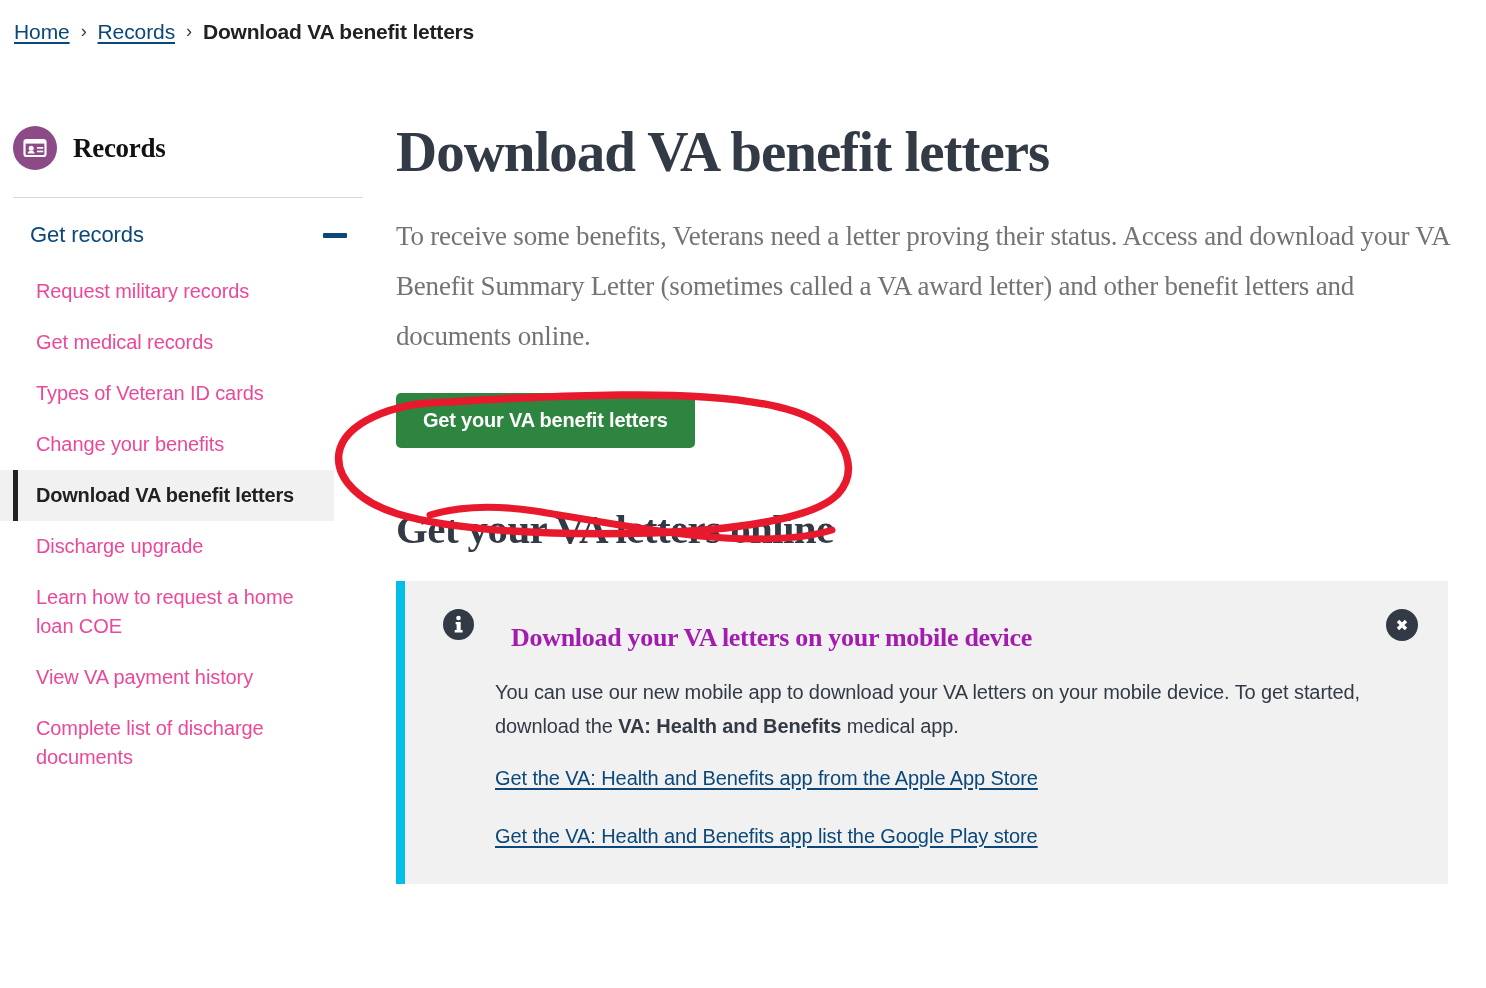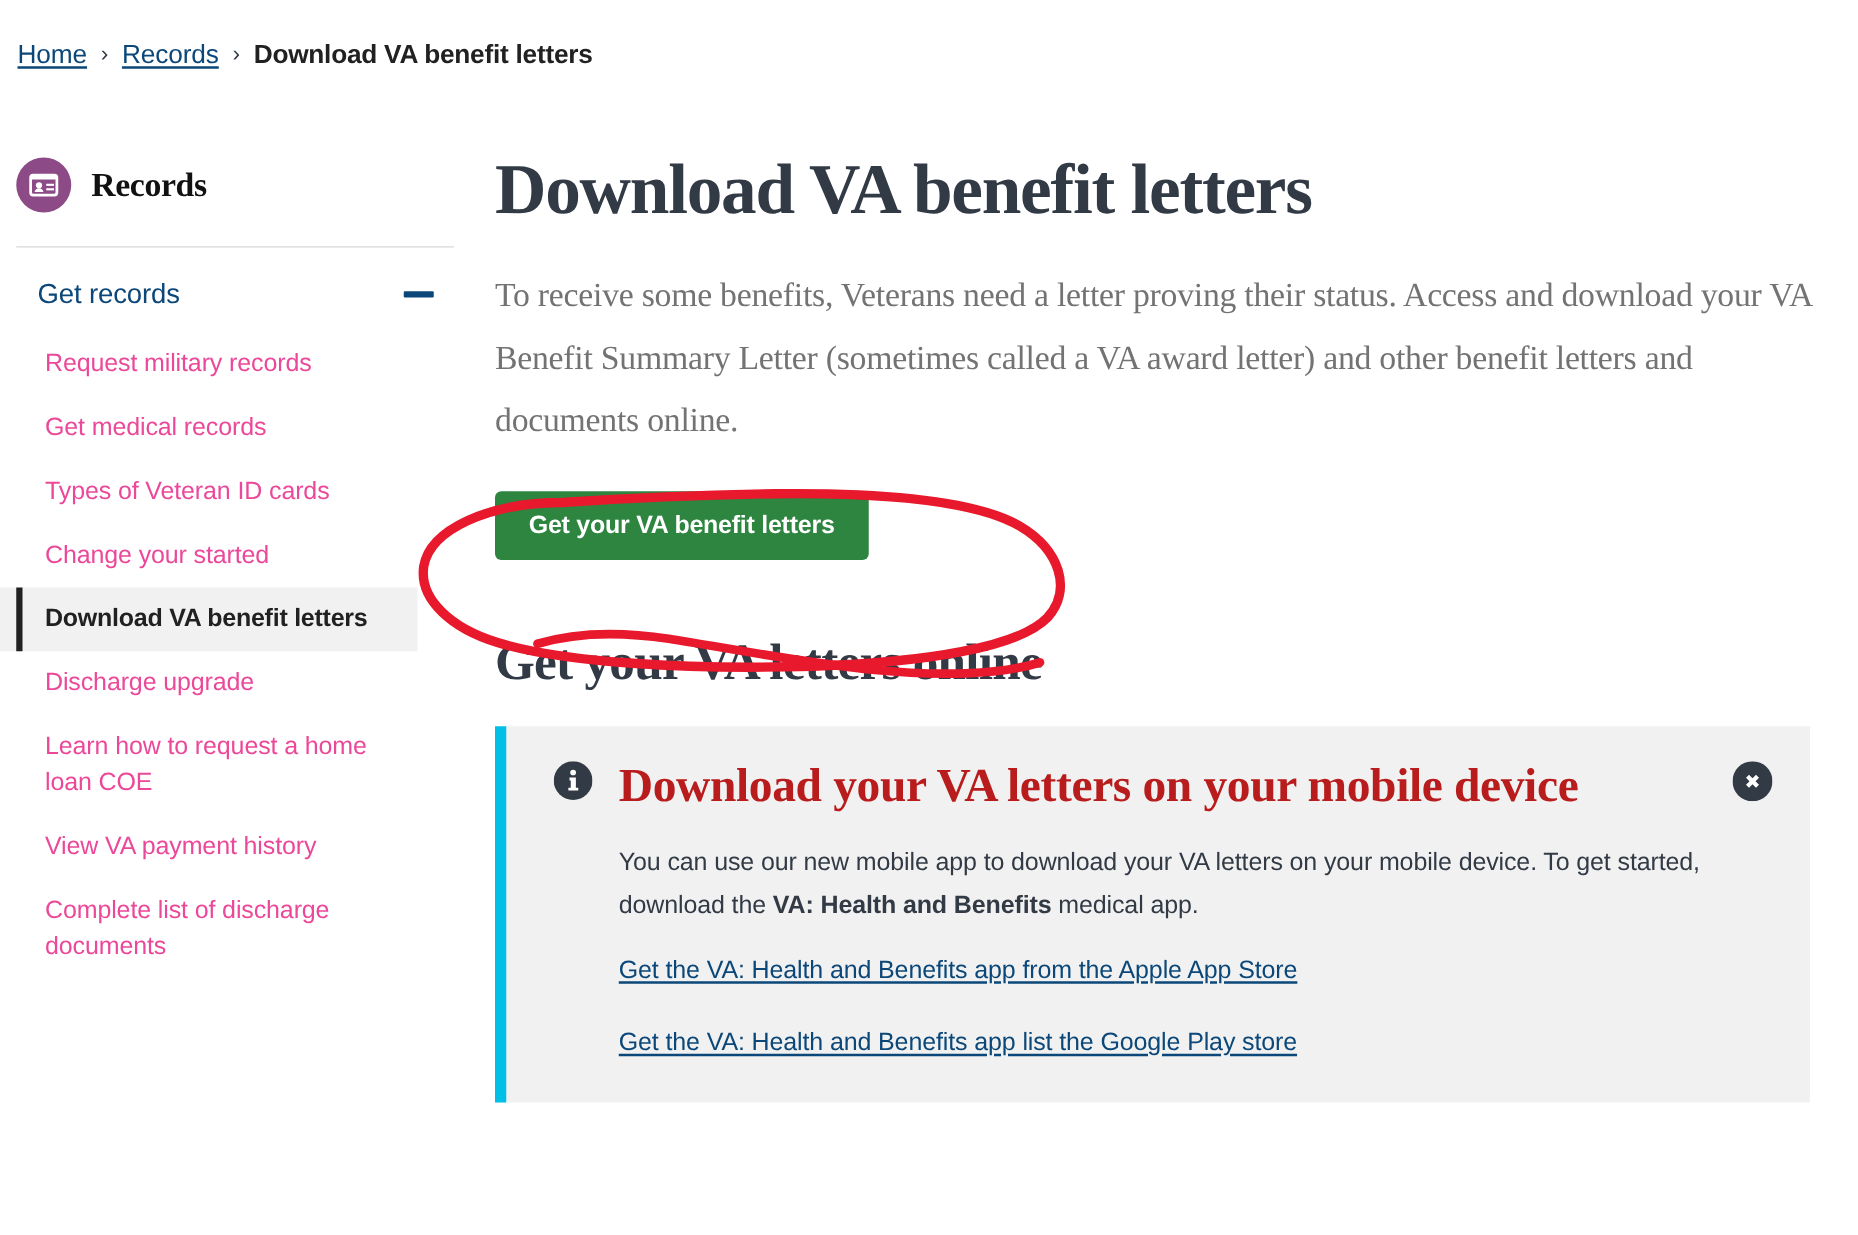--- a/index.html
+++ b/index.html
@@ -14,21 +14,21 @@
     overflow: hidden;
     font-family: "Liberation Sans", sans-serif;
     color: #323a45;
     -webkit-font-smoothing: antialiased;
   }
 
   
   .breadcrumb {
     position: absolute;
     left: 14px;
-    top: 32px;
+    top: 20px;
     display: flex;
     align-items: center;
     font-size: 21px;
     letter-spacing: -0.1px;
   }
   .breadcrumb a {
     color: #0b4778;
     text-decoration: underline;
     text-underline-offset: 3px;
     text-decoration-thickness: 1.5px;
@@ -198,23 +198,23 @@
   .alert-icon {
     position: absolute;
     left: 38px;
     top: 28px;
     width: 31px;
     height: 31px;
   }
   .alert-title {
     font-family: "Liberation Serif", serif;
     font-weight: bold;
-    font-size: 38px;
-    color: #b91c1c;
-    margin: 0;
+    font-size: 26px;
+    color: #a21caf;
+    margin: 16px;
     letter-spacing: -0.3px;
   }
   .alert-close {
     position: absolute;
     right: 30px;
     top: 28px;
     width: 32px;
     height: 32px;
     background: none;
     border: none;
@@ -287,21 +287,21 @@
 
   <div class="sidebar-section">
     <span class="sidebar-section-label">Get records</span>
     <span class="collapse-sign"></span>
   </div>
 
   <div class="sidebar-list">
     <div class="side-item">Request military records</div>
     <div class="side-item">Get medical records</div>
     <div class="side-item">Types of Veteran ID cards</div>
-    <div class="side-item">Change your started</div>
+    <div class="side-item">Change your benefits</div>
     <div class="side-item active">Download VA benefit letters</div>
     <div class="side-item">Discharge upgrade</div>
     <div class="side-item">Learn how to request a home loan COE</div>
     <div class="side-item">View VA payment history</div>
     <div class="side-item">Complete list of discharge documents</div>
   </div>
 </aside>
 
 <main class="main">
 

